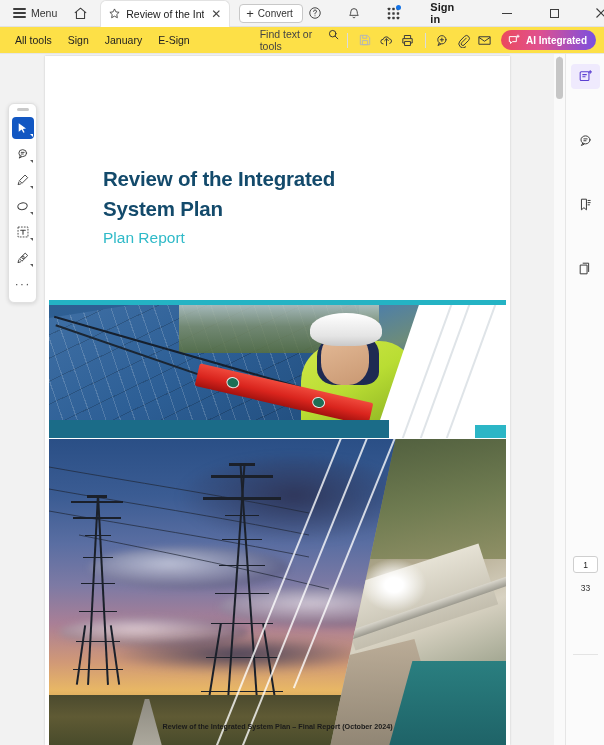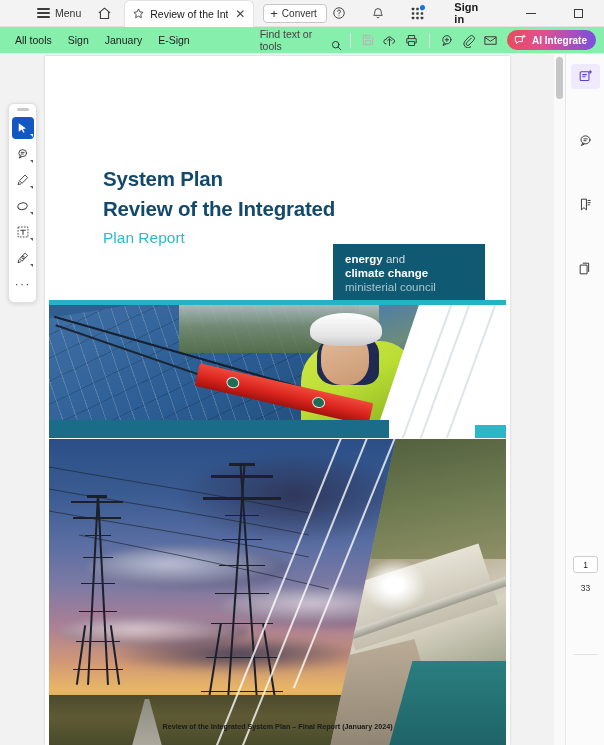--- a/index.html
+++ b/index.html
@@ -11,21 +11,21 @@
     font-family: "Liberation Sans", sans-serif;
     -webkit-font-smoothing: antialiased;
   }
   #app { position: relative; width: 604px; height: 745px; background: #fff; }
 
   
   .titlebar {
     position: absolute; top: 0; left: 0; width: 604px; height: 27px;
     background: #f3f3f3;
     border-bottom: 1px solid #e2e2e2;
-    display: flex; align-items: center; padding-left: 24px;
+    display: flex; align-items: center;
   }
   .menu-btn {
     display: flex; align-items: center; gap: 5px;
     margin-left: 8px; padding: 3px 5px; border-radius: 3px;
     cursor: default;
   }
   .hamburger { display: flex; flex-direction: column; justify-content: center; gap: 2.5px; width: 13px; }
   .hamburger i { display: block; height: 1.5px; background: #3c3c3c; border-radius: 1px; }
   .menu-label { font-size: 10.5px; color: #333; }
   .home-btn { margin-left: 11px; display: flex; align-items: center; justify-content: center; width: 22px; height: 22px; }
@@ -51,27 +51,27 @@
   .tb-icon { width: 25px; height: 27px; display: flex; align-items: center; justify-content: center; position: relative; }
   .badge-dot { position: absolute; top: 5px; right: 4px; width: 5px; height: 5px; border-radius: 50%; background: #1473e6; }
   .signin { font-size: 11px; color: #1a1a1a; font-weight: 600; padding: 0 11px 0 9px; }
   .wbtn { width: 33px; height: 27px; display: flex; align-items: center; justify-content: center; }
   .wline { width: 10px; height: 1px; background: #3c3c3c; }
   .wsq { width: 9px; height: 9px; border: 1px solid #3c3c3c; }
 
   
   .toolbar {
     position: absolute; top: 27px; left: 0; width: 604px; height: 27px;
-    background: #86efac; border-bottom: 1px solid #e6e6e6;
+    background: #fde047; border-bottom: 1px solid #e6e6e6;
     display: flex; align-items: center;
   }
   .tb-menu { display: flex; align-items: center; gap: 0px; margin-left: 7px; }
   .tb-menu-item { font-size: 10.5px; color: #222; padding: 3px 8px; border-radius: 3px; white-space: nowrap; }
 
-  .find-box { margin-left: 62px; display: flex; align-items: flex-end; gap: 6px; }
+  .find-box { margin-left: 62px; display: flex; align-items: flex-start; gap: 6px; }
   .find-text { font-size: 10.5px; color: #444; }
 
   .tb-sep { width: 1px; height: 15px; background: #dcdcdc; margin: 0 7px; }
   .tb-act { width: 25px; height: 27px; display: flex; align-items: center; justify-content: center; }
   .ai-btn {
     margin-left: 6px; margin-right: 8px; height: 20px; padding: 0 9px 0 6px;
     border-radius: 11px;
     background: linear-gradient(90deg, #eb4a5c 0%, #e0508f 40%, #7a4fe0 100%);
     display: flex; align-items: center; gap: 5px;
   }
@@ -443,21 +443,21 @@
       </span>
     </div>
 
     <div class="ai-btn">
       <span>
         <svg width="14" height="14" viewBox="0 0 24 24" fill="none" stroke="#ffffff" stroke-width="1.7" stroke-linejoin="round">
           <path d="M4 6.2h12v8.6H9.5L6 18v-3.2H4z"></path>
             <path d="M18.8 3.6v4M20.8 5.6h-4" stroke-linecap="round"></path>
         </svg>
       </span>
-      <span class="ai-label">AI Integrate</span>
+      <span class="ai-label">AI Integrated</span>
     </div>
   </div>
 
   <div class="workspace">
     <div class="left-gutter"></div>
 
     <div class="palette">
       <div class="grip"></div>
 
       <div class="ptool active">
@@ -521,30 +521,25 @@
       </div>
 
       <div class="ptool">
         <span class="dots">···</span>
       </div>
     </div>
 
     <div class="page">
 
       <div class="doc-title">
+        <div>Review of the Integrated</div>
         <div>System Plan</div>
-        <div>Review of the Integrated</div>
       </div>
       <div class="doc-sub">Plan Report</div>
 
-      <div class="logo-box">
-        <div class="l1"><b>energy</b><span class="lite"> and</span></div>
-        <div class="l2"><b>climate change</b></div>
-        <div class="l3">ministerial council</div>
-      </div>
 
       <div class="band1">
         <div class="band1-teal"></div>
         <div class="solar">
           <div class="solar-grid"></div>
           <div class="solar-hill"></div>
           <div class="wire1"></div>
           <div class="wire2"></div>
           <div class="worker-vest"></div>
           <div class="worker-navy"></div>
@@ -624,21 +619,21 @@
           <div class="dam-spray"></div>
           <div class="dam-road"></div>
           <div class="dam-water"></div>
         </div>
 
         <div class="diag" style="left:226px;top:-30px;height:380px"></div>
         <div class="diag" style="left:252px;top:-30px;height:380px"></div>
         <div class="diag" style="left:300px;top:-40px;height:300px"></div>
       </div>
 
-      <div class="footer-line">Review of the Integrated System Plan – Final Report (January 2024)</div>
+      <div class="footer-line">Review of the Integrated System Plan – Final Report (October 2024)</div>
     </div>
 
     <div class="doc-scroll">
       <div class="sb-arrow" style="top:1px">▲</div>
       <div class="doc-thumb"></div>
     </div>
 
     <div class="rail">
       <div class="rail-btn sel" style="top:4px">
         <span class="rail-ico">

